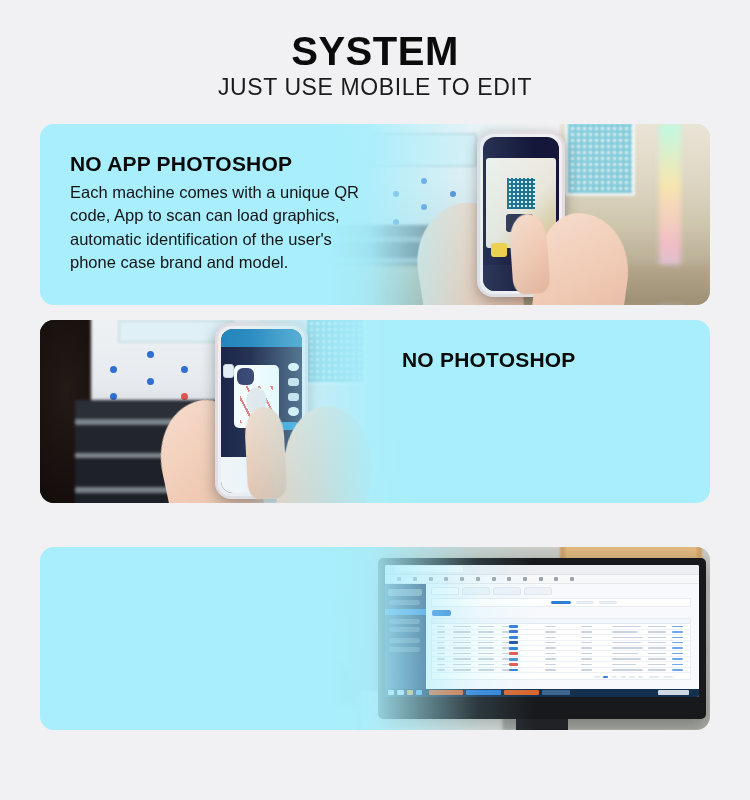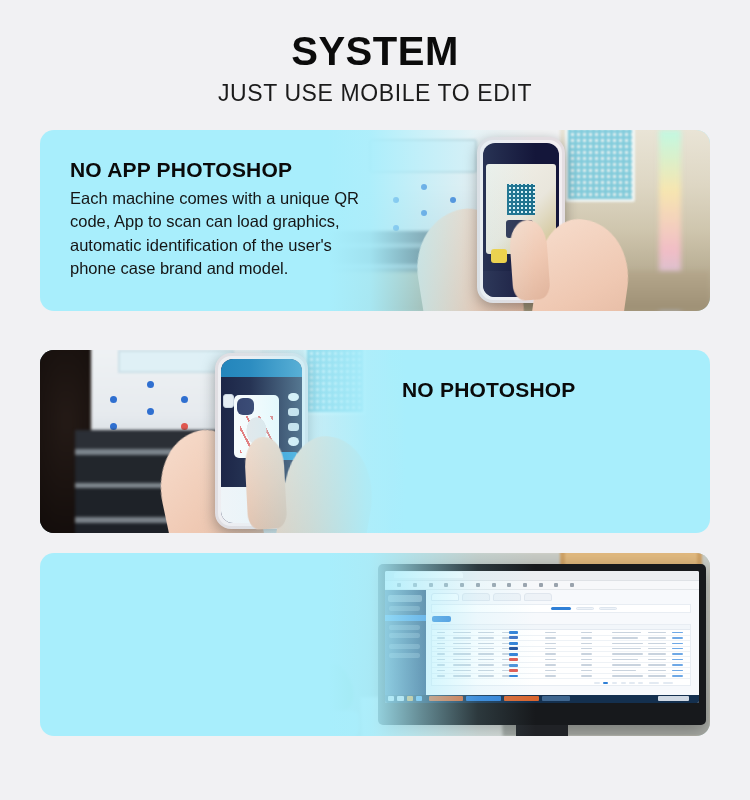--- a/index.html
+++ b/index.html
@@ -31,21 +31,21 @@
 
   .page-title {
     font-size: 40px;
     font-weight: 700;
     letter-spacing: 0.5px;
     color: #0b0b0b;
     line-height: 1.15;
   }
 
   .page-subtitle {
-    margin-top: 6px;
+    margin-top: 0;
     font-size: 23px;
     font-weight: 400;
     letter-spacing: 0.6px;
     color: #1b1b1b;
     line-height: 1.2;
   }
 
   
   .cards {
     position: relative;
@@ -55,21 +55,21 @@
   .card {
     position: absolute;
     left: 40px;
     width: 670px;
     border-radius: 14px;
     overflow: hidden;
     background: #a8eefc;
   }
 
   #card-1 { top: 0px;   height: 181px; }
-  #card-2 { top: 220px; height: 183px; }
+  #card-2 { top: 196px; height: 183px; }
   #card-3 { top: 423px; height: 183px; }
 
   
   .card-photo {
     position: absolute;
     top: 0;
     bottom: 0;
     overflow: hidden;
   }
   .card-photo .scene { position: absolute; inset: 0; }

